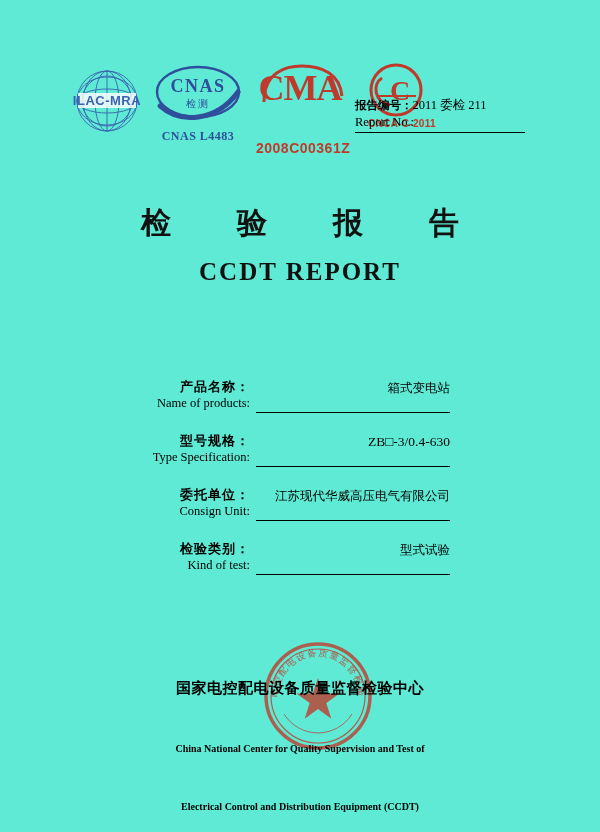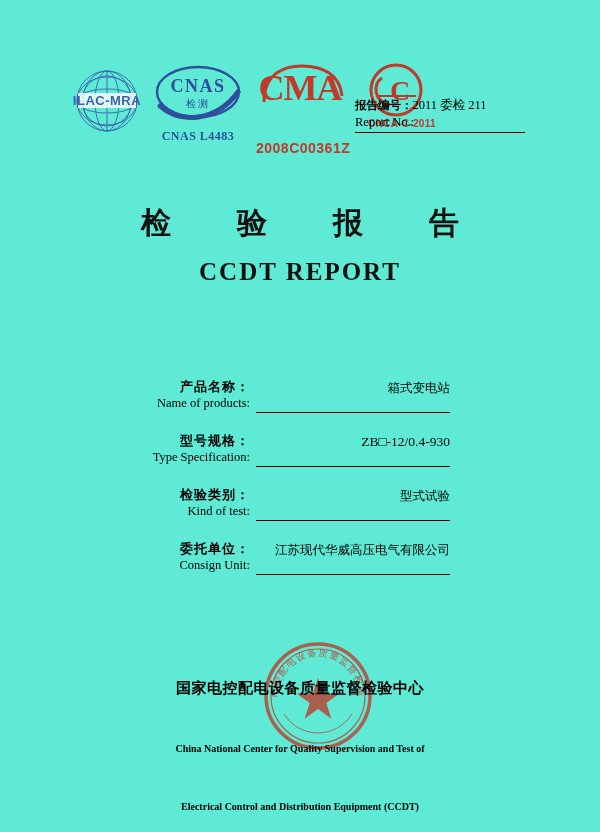--- a/index.html
+++ b/index.html
@@ -318,39 +318,39 @@
       </div>
       <div class="val">箱式变电站</div>
       <div class="rule"></div>
     </div>
 
     <div class="field">
       <div class="lbl">
         <span class="cn">型号规格：</span>
         <span class="en">Type Specification:</span>
       </div>
-      <div class="val latin">ZB□-12/0.4-930</div>
+      <div class="val latin">ZB□-3/0.4-630</div>
+      <div class="rule"></div>
+    </div>
+
+    <div class="field">
+      <div class="lbl">
+        <span class="cn">委托单位：</span>
+        <span class="en">Consign Unit:</span>
+      </div>
+      <div class="val">江苏现代华威高压电气有限公司</div>
       <div class="rule"></div>
     </div>
 
     <div class="field">
       <div class="lbl">
         <span class="cn">检验类别：</span>
         <span class="en">Kind of test:</span>
       </div>
       <div class="val">型式试验</div>
-      <div class="rule"></div>
-    </div>
-
-    <div class="field">
-      <div class="lbl">
-        <span class="cn">委托单位：</span>
-        <span class="en">Consign Unit:</span>
-      </div>
-      <div class="val">江苏现代华威高压电气有限公司</div>
       <div class="rule"></div>
     </div>
 
   </div>
 
   <div class="seal">
     <svg width="112" height="112" viewBox="0 0 112 112" aria-hidden="true">
       <g opacity="0.78">
         <circle cx="56" cy="56" r="52" fill="none" stroke="#c0392b" stroke-width="3.5"></circle>
         <circle cx="56" cy="56" r="47" fill="none" stroke="#c0392b" stroke-width="1.2"></circle>

